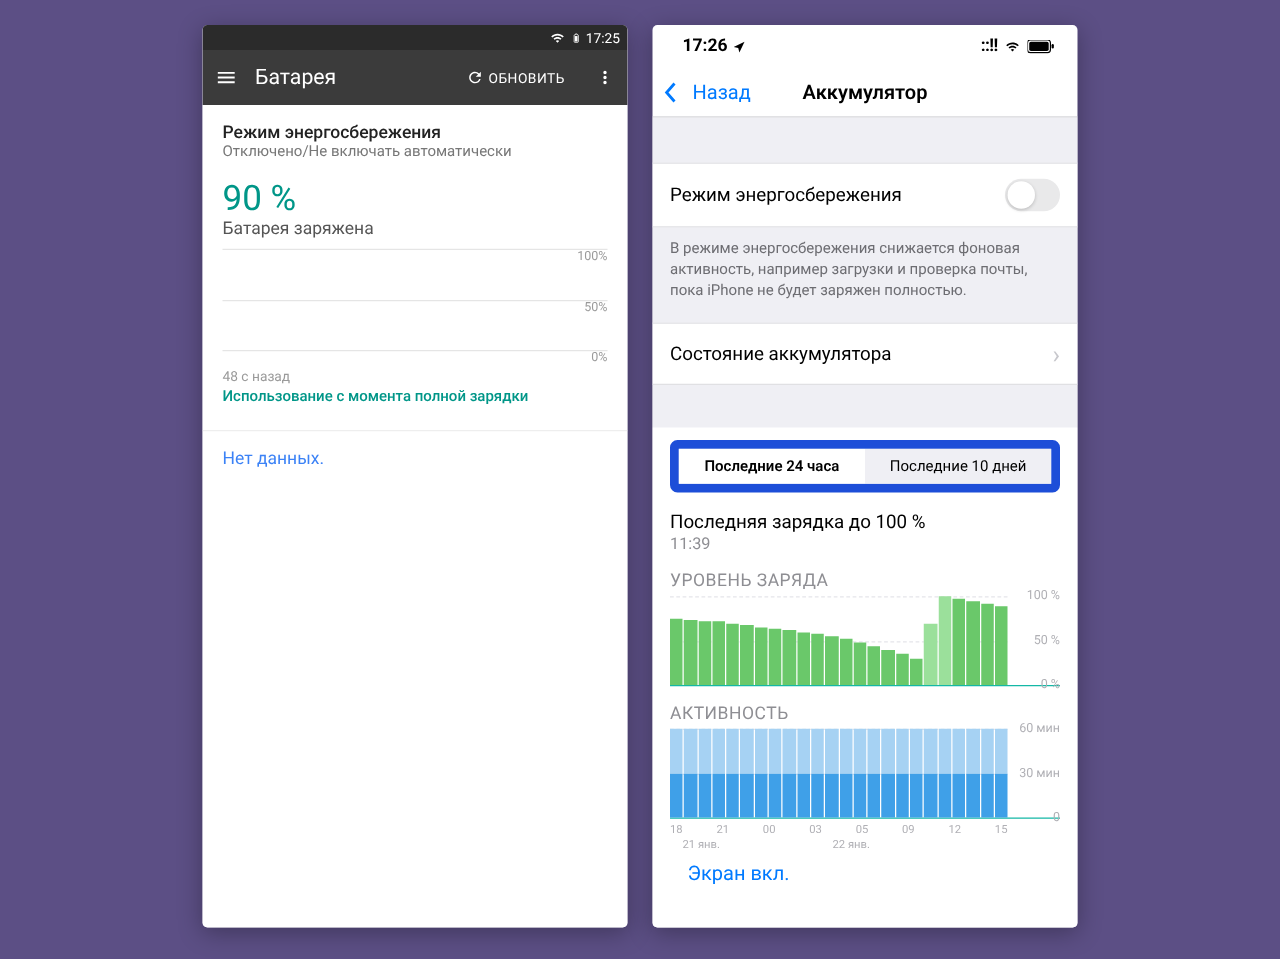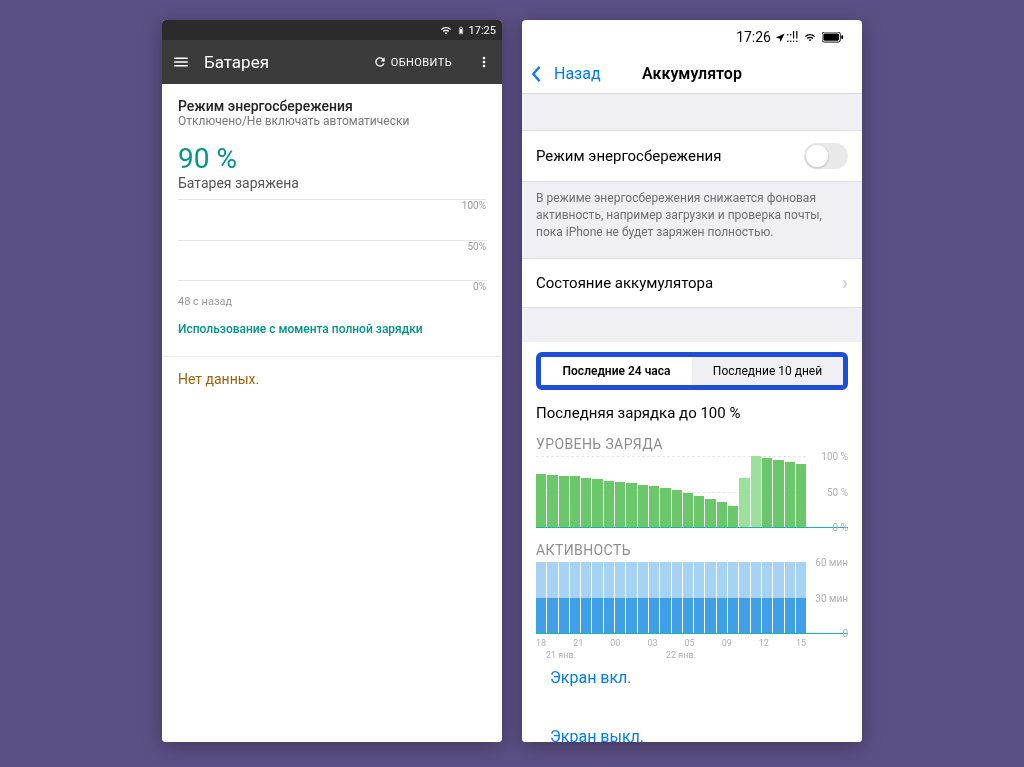--- a/index.html
+++ b/index.html
@@ -19,38 +19,38 @@
   .android .appbar { background: #3b3b3b; color: #fff; height: 44px; display: flex; align-items: center; padding: 0 10px; gap: 14px; }
   .android .appbar .title { font-size: 17px; flex: 1; }
   .android .appbar .refresh { display: flex; align-items: center; gap: 4px; font-size: 11px; letter-spacing: .4px; }
   .android .content { padding: 14px 16px; flex: 1; background: #fff; overflow: hidden; }
   .android .sec-title { font-size: 14px; font-weight: 500; color: #222; }
   .android .sec-sub { font-size: 12px; color: #777; margin-bottom: 14px; }
   .android .pct { font-size: 28px; color: #009688; font-weight: 400; }
   .android .charged { font-size: 14px; color: #555; margin-bottom: 8px; }
   .android .lines { position: relative; height: 90px; margin-bottom: 6px; }
   .android .lines .row { position: absolute; left: 0; right: 0; border-top: 1px solid #e5e5e5; font-size: 10px; color: #9a9a9a; text-align: right; padding-top: 0; }
-  .android .ago { font-size: 11px; color: #9a9a9a; margin-bottom: 14px; }
+  .android .ago { font-size: 11px; color: #9a9a9a; margin-bottom: 2px; }
   .android .link { font-size: 12px; color: #009688; font-weight: 500; margin-bottom: 20px; }
   .android .divider { border-top: 1px solid #eee; margin: 14px -16px; }
-  .android .nodata { font-size: 14px; color: #a16207; }
+  .android .nodata { font-size: 14px; color: #3b82f6; }
 
   
-  .ios .statusbar { height: 34px; display: flex; align-items: center; justify-content: flex-end; padding: 0 18px 0 24px; font-size: 14px; font-weight: 400; }
+  .ios .statusbar { height: 34px; display: flex; align-items: center; justify-content: space-between; padding: 0 18px 0 24px; font-size: 14px; font-weight: 700; }
   .ios .statusbar .right { display: flex; align-items: center; gap: 5px; font-size:10px; letter-spacing:-0.5px; }
   .ios .nav { height: 40px; display: flex; align-items: center; padding: 0 8px; position: relative; border-bottom: 1px solid #d8d8dc; }
   .ios .nav .back { color: #007aff; font-size: 16px; display: flex; align-items: center; gap: 12px; }
   .ios .nav .title { position: absolute; left: 0; right: 0; text-align: center; font-size: 16px; font-weight: 600; }
   .ios .scroll { flex: 1; background: #efeff4; overflow: hidden; }
   .ios .cell { background: #fff; padding: 12px 14px; font-size: 15px; display: flex; align-items: center; justify-content: space-between; border-top:1px solid #e0e0e3; border-bottom:1px solid #e0e0e3;}
   .ios .switch { width: 44px; height: 26px; background: #e9e9ea; border-radius: 13px; position: relative; }
   .ios .switch::after { content:""; position:absolute; width:22px; height:22px; background:#fff; border-radius:50%; top:2px; left:2px; box-shadow:0 1px 3px rgba(0,0,0,.2); }
   .ios .footer-note { font-size: 12px; color: #6d6d72; padding: 8px 14px 18px; line-height: 1.4; }
   .ios .cell .chev { color: #c7c7cc; font-size: 20px; margin-left: 8px; }
-  .ios .segment { display: flex; background: #fff; border: 5px solid #1d4ed8; border-radius: 6px; overflow: hidden; font-size: 12px; align-items: flex-end; }
+  .ios .segment { display: flex; background: #fff; border: 7px solid #1d4ed8; border-radius: 6px; overflow: hidden; font-size: 12px; align-items: flex-end; }
   .ios .segment div { flex: 1; text-align: center; padding: 7px 0; }
   .ios .segment .active { background: #fff; font-weight: 600; }
   .ios .segment .inactive { background: #efeff4; color: #000; }
   .ios .white-block { background: #fff; padding: 10px 14px 6px; }
   .ios .lastcharge { font-size: 15px; }
   .ios .lasttime { font-size: 13px; color: #8e8e93; margin-top: 2px; }
   .ios .chart-label { font-size: 14px; color: #8e8e93; letter-spacing: .4px; margin: 14px 0 4px; }
   .ios .chart { position: relative; height: 72px; border-bottom: 1px solid #14b8a6; }
   .ios .chart .yl { position: absolute; right: 0; font-size: 10px; color: #b0b0b5; transform: translateY(-50%); }
   .ios .chart .grid { position: absolute; left: 0; right: 42px; border-top: 1px dashed #e5e5ea; }
@@ -152,20 +152,21 @@
       <div class="cell">
         <span>Состояние аккумулятора</span>
         <span class="chev">›</span>
       </div>
       <div class="white-block" style="margin-top:34px; padding-bottom:12px">
         <div class="segment" style="margin-bottom:14px">
           <div class="active">Последние 24 часа</div>
           <div class="inactive">Последние 10 дней</div>
         </div>
         <div class="lastcharge">Последняя зарядка до 100 %</div>
+        <div class="lasttime">11:39</div>
 
         <div class="chart-label">УРОВЕНЬ ЗАРЯДА</div>
         <div class="chart">
           <div class="grid" style="top:0"></div>
             <div class="yl" style="top:0">100 %</div>
           <div class="grid" style="top:50%"></div>
             <div class="yl" style="top:50%">50 %</div>
           <div class="yl" style="top:100%">0 %</div>
           <div class="bars" id="battery-bars">
               <div class="battery-bar" style="height: 75%;"></div>

